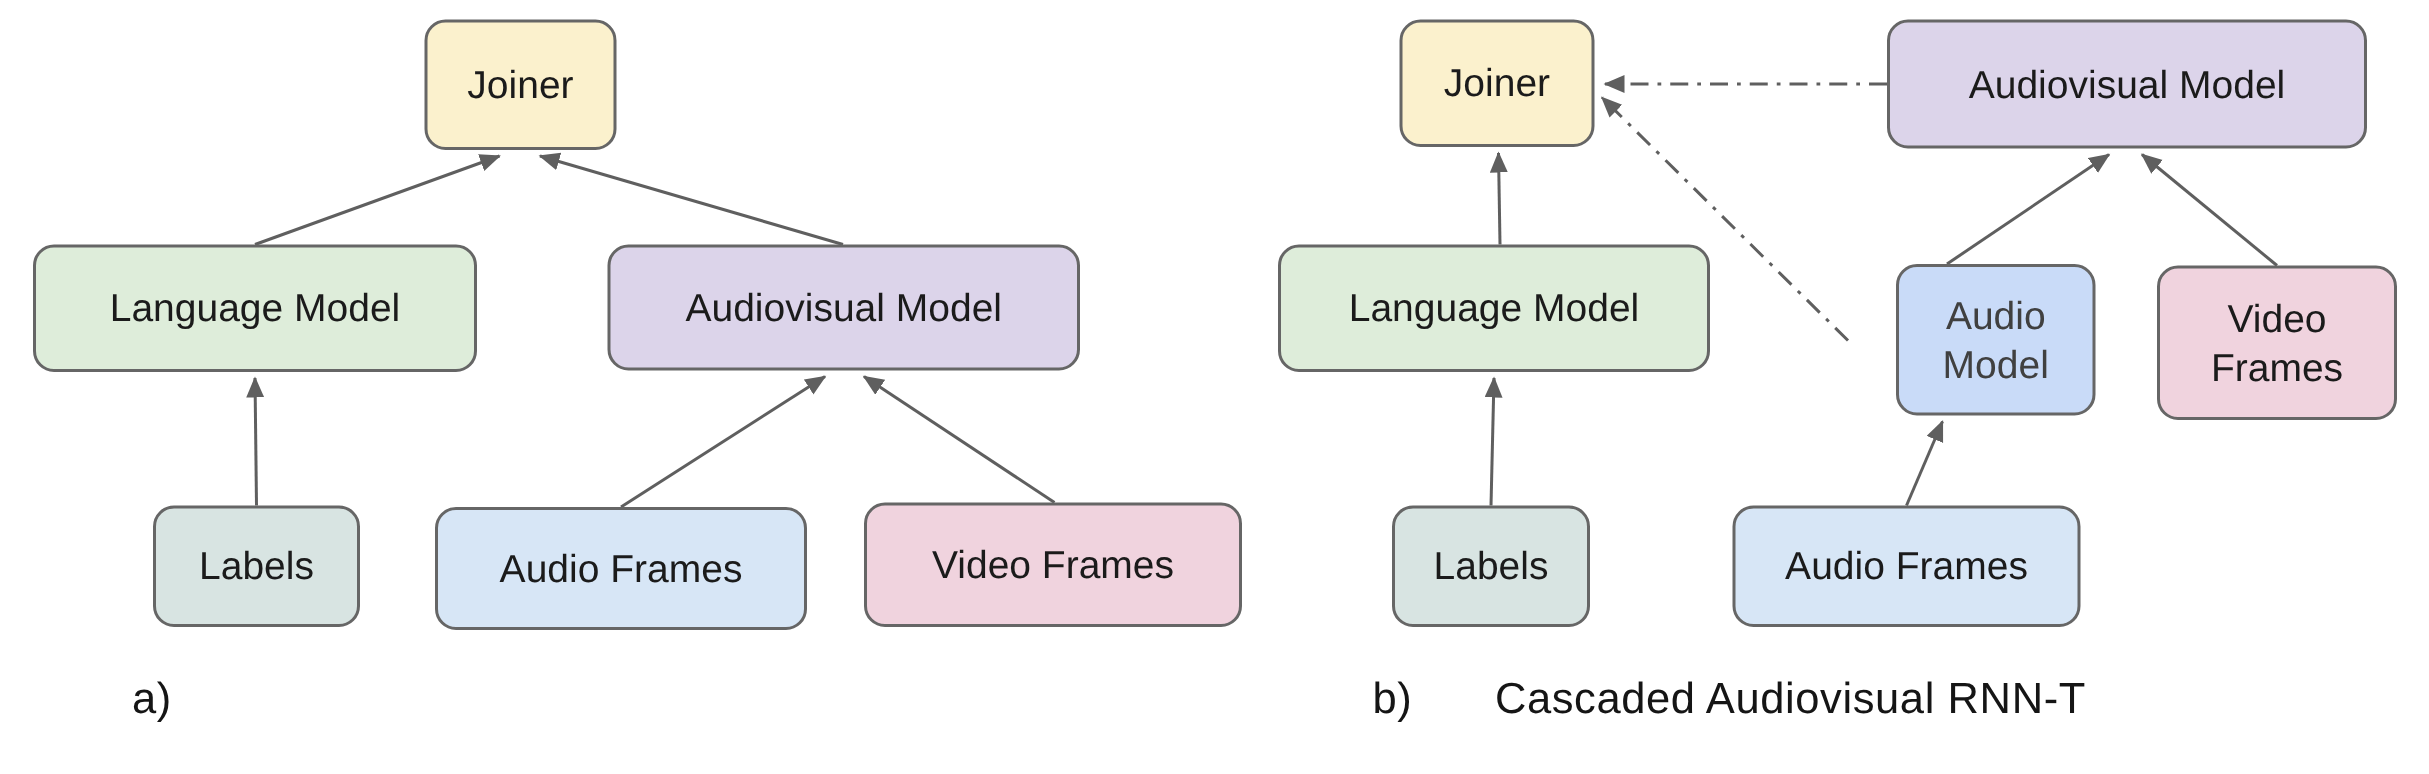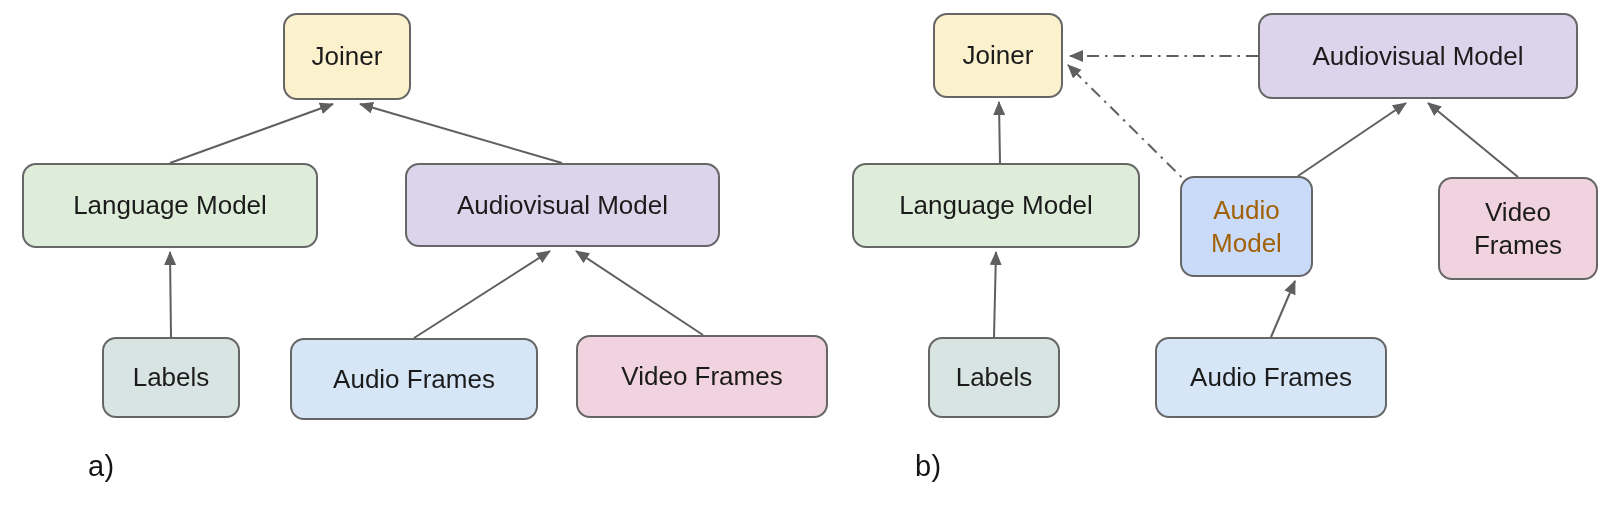--- a/index.html
+++ b/index.html
@@ -91,29 +91,30 @@
   <div class="node" style="left: 290px; top: 338px; width: 248px; height: 82px; background-color: rgb(215, 230, 246); border-color: rgb(102, 102, 102); color: rgb(27, 27, 27);">Audio Frames</div>
 
   <div class="node" style="left: 576px; top: 335px; width: 252px; height: 83px; background-color: rgb(240, 211, 222); border-color: rgb(102, 102, 102); color: rgb(27, 27, 27);">Video Frames</div>
 
   <div class="node" style="left: 933px; top: 13px; width: 130px; height: 85px; background-color: rgb(251, 241, 205); border-color: rgb(102, 102, 102); color: rgb(27, 27, 27);">Joiner</div>
 
   <div class="node" style="left: 1258px; top: 13px; width: 320px; height: 86px; background-color: rgb(220, 212, 234); border-color: rgb(102, 102, 102); color: rgb(27, 27, 27);">Audiovisual Model</div>
 
   <div class="node" style="left: 852px; top: 163px; width: 288px; height: 85px; background-color: rgb(222, 237, 218); border-color: rgb(102, 102, 102); color: rgb(27, 27, 27);">Language Model</div>
 
-  <div class="node" style="left: 1180px; top: 176px; width: 133px; height: 101px; background-color: rgb(201, 219, 248); border-color: rgb(102, 102, 102); color: #a16207;">Audio Model</div>
+  <div class="node" style="left: 1264px; top: 176px; width: 133px; height: 101px; background-color: rgb(201, 219, 248); border-color: rgb(102, 102, 102); color: #404040;">Audio Model</div>
 
   <div class="node" style="left: 1438px; top: 177px; width: 160px; height: 103px; background-color: rgb(240, 211, 222); border-color: rgb(102, 102, 102); color: rgb(27, 27, 27);">Video Frames</div>
 
   <div class="node" style="left: 928px; top: 337px; width: 132px; height: 81px; background-color: rgb(216, 228, 226); border-color: rgb(102, 102, 102); color: rgb(27, 27, 27);">Labels</div>
 
   <div class="node" style="left: 1155px; top: 337px; width: 232px; height: 81px; background-color: rgb(215, 230, 246); border-color: rgb(102, 102, 102); color: rgb(27, 27, 27);">Audio Frames</div>
 
   <div class="caption" style="left:88px; top:450px;">
     <span>a)</span>
   </div>
 
   <div class="caption" style="left:915px; top:450px;">
     <span>b)</span>
+    <span>Cascaded Audiovisual RNN-T</span>
   </div>
 
 </div>
 
 </body></html>

